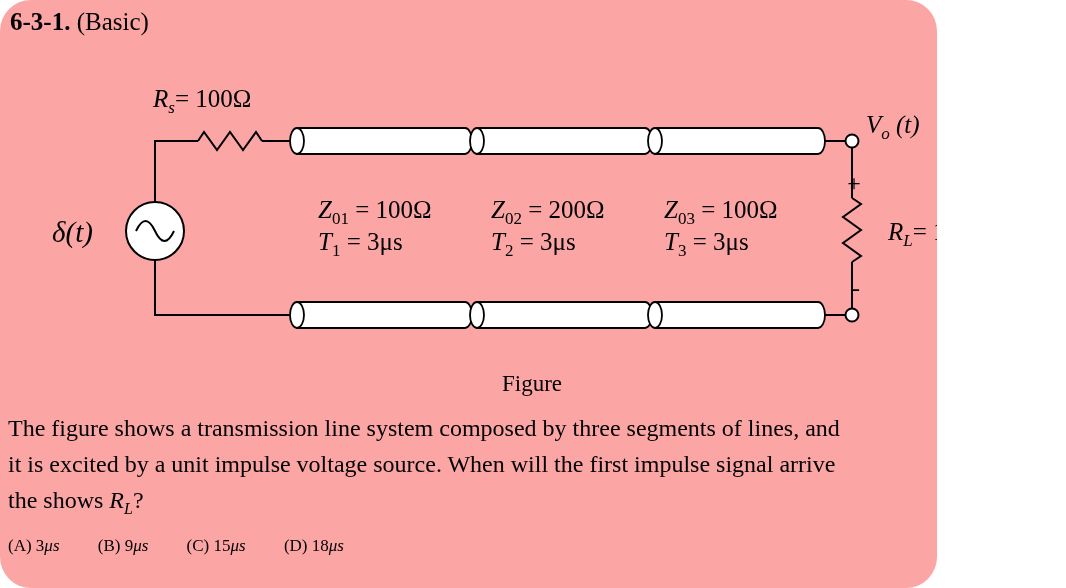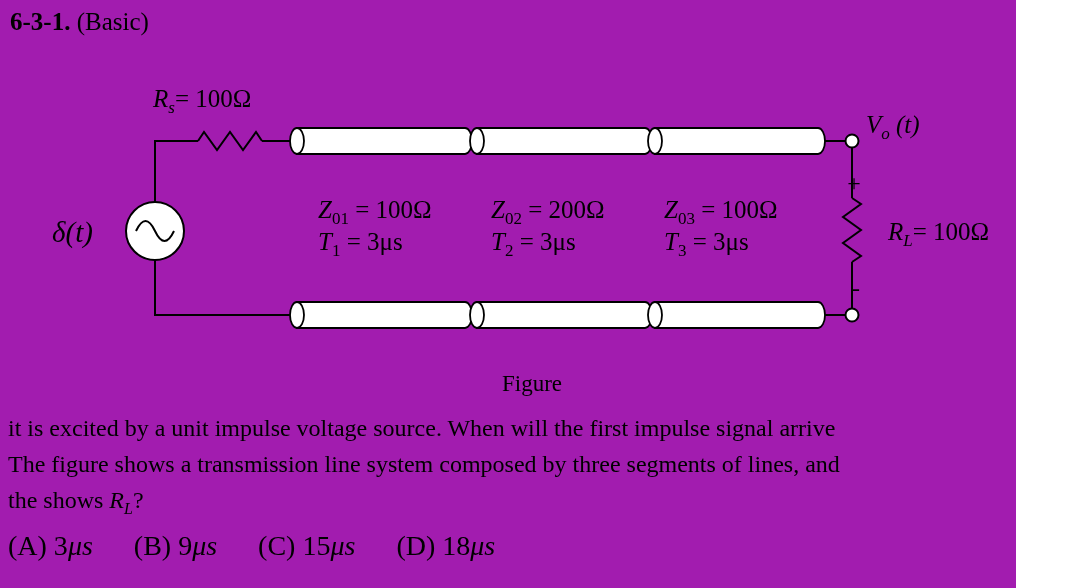--- a/index.html
+++ b/index.html
@@ -2,21 +2,21 @@
 <html><head>
 <meta charset="utf-8">
 <style>
   * { margin:0; padding:0; box-sizing:border-box; }
   html,body { background:#ffffff; }
   body {
     width:1066px; height:588px;
     font-family:"Liberation Serif", serif;
     color:#000;
   }
-  .page { position:relative; width:1016px; height:588px; background:#a21caf; overflow:hidden; }
+  .page { position:relative; width:937px; height:588px; background:#fca5a5; overflow:hidden;border-radius:31px; }
 
   .title { position:absolute; left:10px; top:8px; font-size:25px; }
   .title .bold { font-weight:bold; }
 
   svg.diagram { position:absolute; left:0; top:50px; }
   .wire { stroke:#000; stroke-width:2; fill:none; }
   .comp { stroke:#000; stroke-width:2; fill:#fff; }
   .cyl  { stroke:#000; stroke-width:1.8; fill:#fff; }
   .sine { stroke:#000; stroke-width:2; fill:none; }
 
@@ -24,21 +24,21 @@
   .lbl { font-size:25px; }
   .sub { font-size:17px; }
   .it  { font-style:italic; }
   .src-lbl { font-size:29px; }
   .sign { font-size:24px; }
   .cap { font-size:23px; }
 
   .question { position:absolute; left:8px; top:410px; width:1054px; }
   .qline { font-size:24px; line-height:36px; white-space:nowrap; }
   .qline sub { font-size:16px; }
-  .choices { font-size:28px; line-height:36px; margin-top:1px; }
+  .choices { font-size:17px; line-height:36px; margin-top:1px; }
   .choice { display:inline-block; margin-right:34px; }
 </style>
 </head>
 <body>
 
 <div class="page">
 
   <div class="title"><span class="bold">6-3-1.</span><span> (Basic)</span></div>
 
   <svg class="diagram" width="1066" height="350" viewBox="0 50 1066 350" xmlns="http://www.w3.org/2000/svg">
@@ -104,22 +104,22 @@
     <text class="lbl" x="491" y="218"><tspan class="it">Z</tspan><tspan class="sub" dy="6">02</tspan><tspan dy="-6"> = 200Ω</tspan></text>
     <text class="lbl" x="491" y="250"><tspan class="it">T</tspan><tspan class="sub" dy="6">2</tspan><tspan dy="-6"> = 3μs</tspan></text>
 
     <text class="lbl" x="664" y="218"><tspan class="it">Z</tspan><tspan class="sub" dy="6">03</tspan><tspan dy="-6"> = 100Ω</tspan></text>
     <text class="lbl" x="664" y="250"><tspan class="it">T</tspan><tspan class="sub" dy="6">3</tspan><tspan dy="-6"> = 3μs</tspan></text>
 
     <text class="cap" x="532" y="391" text-anchor="middle">Figure</text>
   </svg>
 
   <div class="question">
+    <div class="qline">The figure shows a transmission line system composed by three segments of lines, and</div>
     <div class="qline">it is excited by a unit impulse voltage source. When will the first impulse signal arrive</div>
-    <div class="qline">The figure shows a transmission line system composed by three segments of lines, and</div>
     <div class="qline"><span>the shows </span><span class="it">R</span><sub class="it">L</sub><span>?</span></div>
     <div class="choices">
       <span class="choice"><span>(A) 3</span><span class="it">μs</span></span>
       <span class="choice"><span>(B) 9</span><span class="it">μs</span></span>
       <span class="choice"><span>(C) 15</span><span class="it">μs</span></span>
       <span class="choice"><span>(D) 18</span><span class="it">μs</span></span>
     </div>
   </div>
 
 </div>

